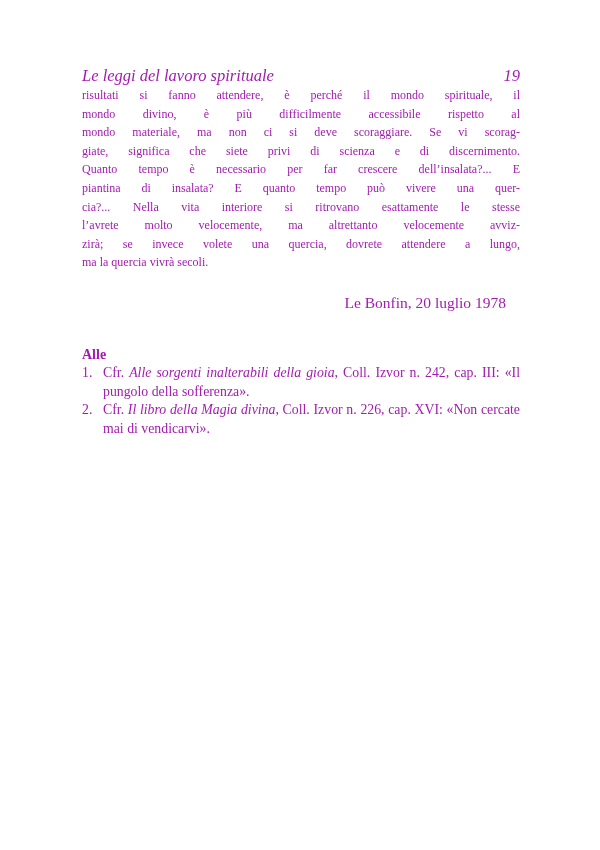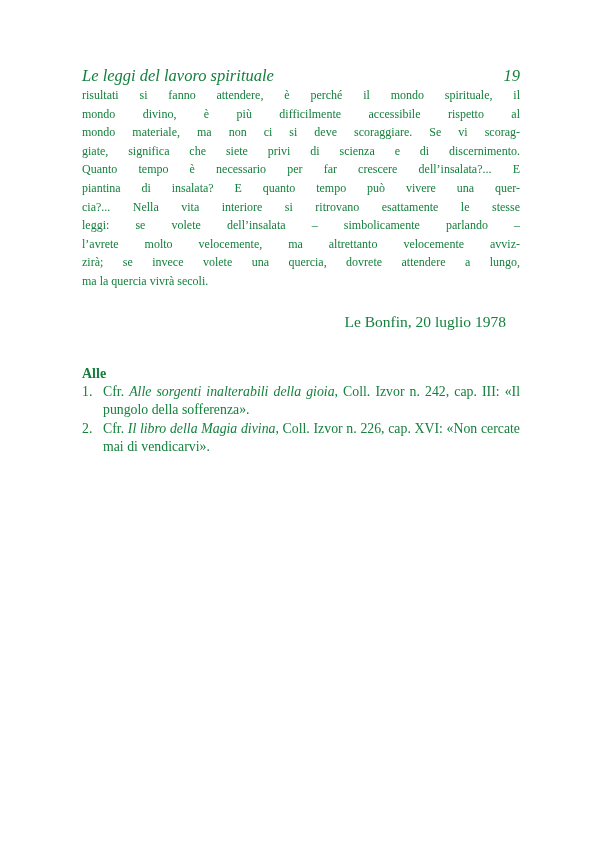--- a/index.html
+++ b/index.html
@@ -10,21 +10,21 @@
     width: 600px;
     height: 850px;
     background: #ffffff;
   }
   .page {
     position: relative;
     width: 600px;
     height: 850px;
     background: #ffffff;
     font-family: "Liberation Serif", serif;
-    color: #15803d;
+    color: #a21caf;
     overflow: hidden;
   }
   .content {
     position: absolute;
     left: 82px;
     top: 66px;
     width: 438px;
   }
   .running-head {
     display: flex;
@@ -87,21 +87,20 @@
     </div>
 
     <div class="body-block">
       <div class="body-line">risultati si fanno attendere, è perché il mondo spirituale, il</div>
       <div class="body-line">mondo divino, è più difficilmente accessibile rispetto al</div>
       <div class="body-line">mondo materiale, ma non ci si deve scoraggiare. Se vi scorag-</div>
       <div class="body-line">giate, significa che siete privi di scienza e di discernimento.</div>
       <div class="body-line">Quanto tempo è necessario per far crescere dell’insalata?... E</div>
       <div class="body-line">piantina di insalata? E quanto tempo può vivere una quer-</div>
       <div class="body-line">cia?... Nella vita interiore si ritrovano esattamente le stesse</div>
-      <div class="body-line">leggi: se volete dell’insalata – simbolicamente parlando –</div>
       <div class="body-line">l’avrete molto velocemente, ma altrettanto velocemente avviz-</div>
       <div class="body-line">zirà; se invece volete una quercia, dovrete attendere a lungo,</div>
       <div class="body-line last">ma la quercia vivrà secoli.</div>
     </div>
 
     <div class="dateline">Le Bonfin, 20 luglio 1978</div>
 
     <div class="notes">
       <div class="notes-heading">Alle</div>
 

